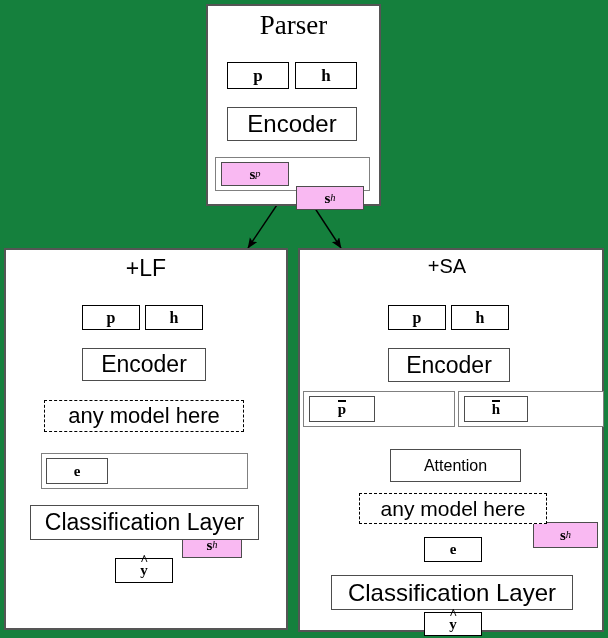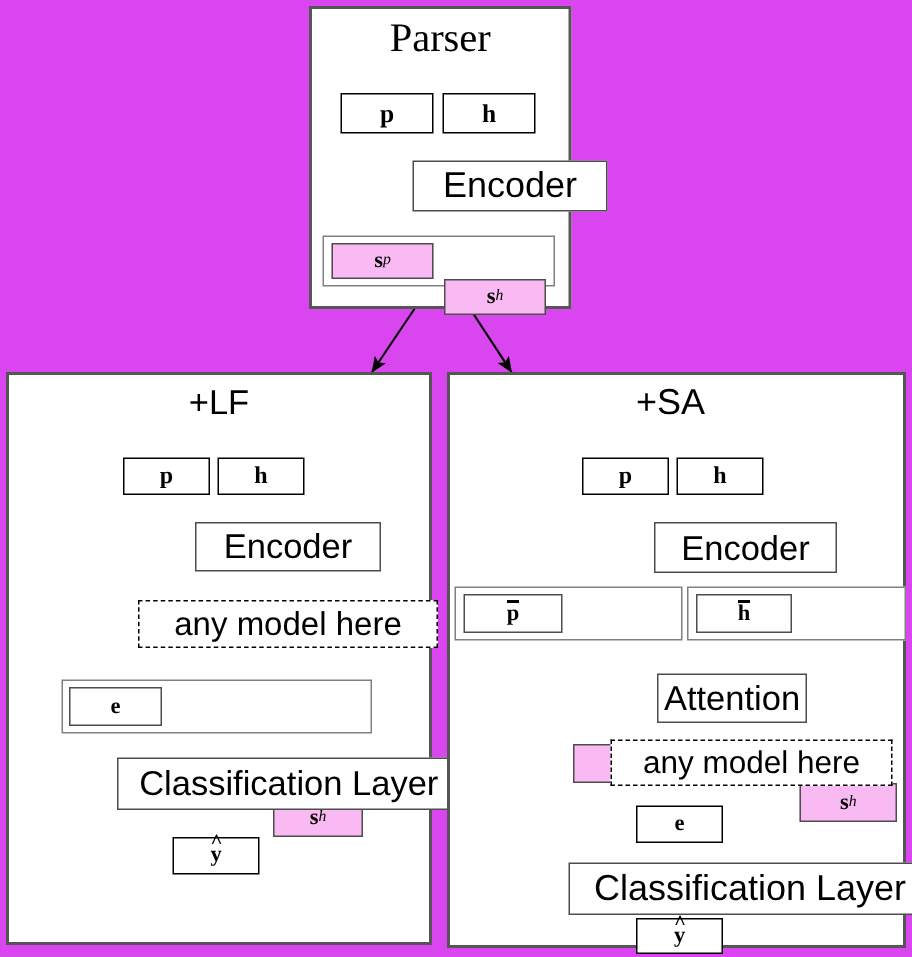--- a/index.html
+++ b/index.html
@@ -7,21 +7,21 @@
     padding: 0;
     background: #ffffff;
   }
   body {
     font-family: "Liberation Sans", sans-serif;
   }
   #canvas {
     position: relative;
     width: 608px;
     height: 638px;
-    background: #d946ef;
+    background: #15803d;
     overflow: hidden;
   }
   #arrow-layer {
     position: absolute;
     left: 0;
     top: 0;
     width: 608px;
     height: 638px;
     pointer-events: none;
   }
@@ -65,21 +65,20 @@
     background: #ffffff;
     border: 1.5px solid #808080;
   }
   .serif {
     font-family: "Liberation Serif", serif;
     font-weight: bold;
   }
   .sans {
     font-family: "Liberation Sans", sans-serif;
     font-weight: normal;
-    margin-left: 48px;
   }
   .sym {
     font-family: "Liberation Serif", serif;
     font-weight: bold;
     position: relative;
   }
   .sym sup {
     font-weight: normal;
     font-style: italic;
     font-size: 0.70em;
@@ -229,21 +228,21 @@
   </div>
 
   <div class="node thin serif" style="left:115px; top:558px; width:58px; height:25px; font-size:15px;">
     <span class="hat">
       <span class="caret">^</span><span>y</span>
     </span>
   </div>
 
   <div class="panel" style="left:298px; top:248px; width:306px; height:384px;"></div>
 
-  <div class="panel-title" style="left:298px; top:255px; width:298px; font-size:24px; font-family:'Liberation Sans', sans-serif;">+SA</div>
+  <div class="panel-title" style="left:298px; top:255px; width:298px; font-size:20px; font-family:'Liberation Sans', sans-serif;">+SA</div>
 
   <div class="node thin serif" style="left:388px; top:305px; width:58px; height:25px; font-size:16px;">
     <span>p</span>
   </div>
 
   <div class="node thin serif" style="left:451px; top:305px; width:58px; height:25px; font-size:16px;">
     <span>h</span>
   </div>
 
   <div class="node sans" style="left:388px; top:348px; width:122px; height:34px; font-size:23px;">
@@ -269,21 +268,21 @@
     <span class="ovl">
       <span class="bar"></span><span>h</span>
     </span>
   </div>
 
   <div class="node pink sym" style="left:533px; top:396px; width:65px; height:26px; font-size:15px;">
     <span>s</span>
       <sup>h</sup>
   </div>
 
-  <div class="node sans" style="left:390px; top:449px; width:100px; height:33px; font-size:23px;">
+  <div class="node sans" style="left:390px; top:449px; width:131px; height:33px; font-size:16px;">
     <span>Attention</span>
   </div>
 
   <div class="node dashed sans" style="left:359px; top:493px; width:188px; height:31px; font-size:21px;">
     <span>any model here</span>
   </div>
 
   <div class="node thin serif" style="left:424px; top:537px; width:58px; height:25px; font-size:15px;">
     <span>e</span>
   </div>

